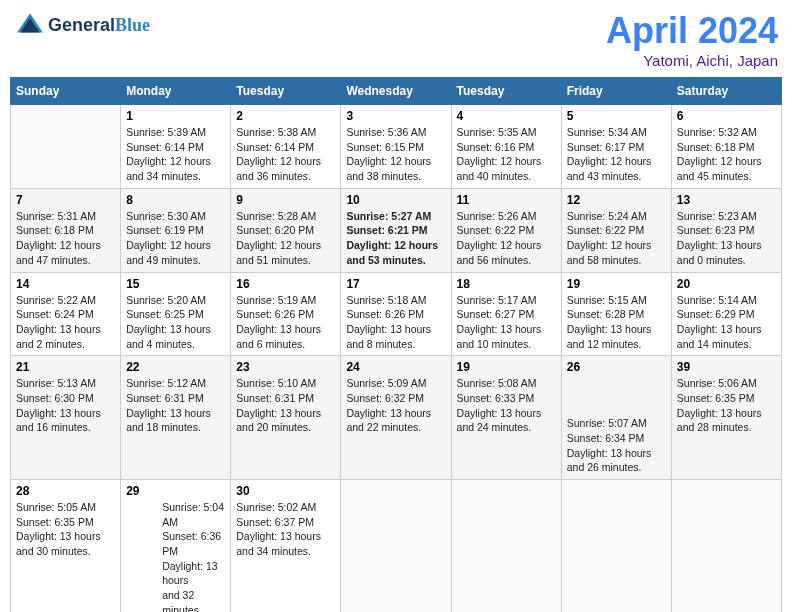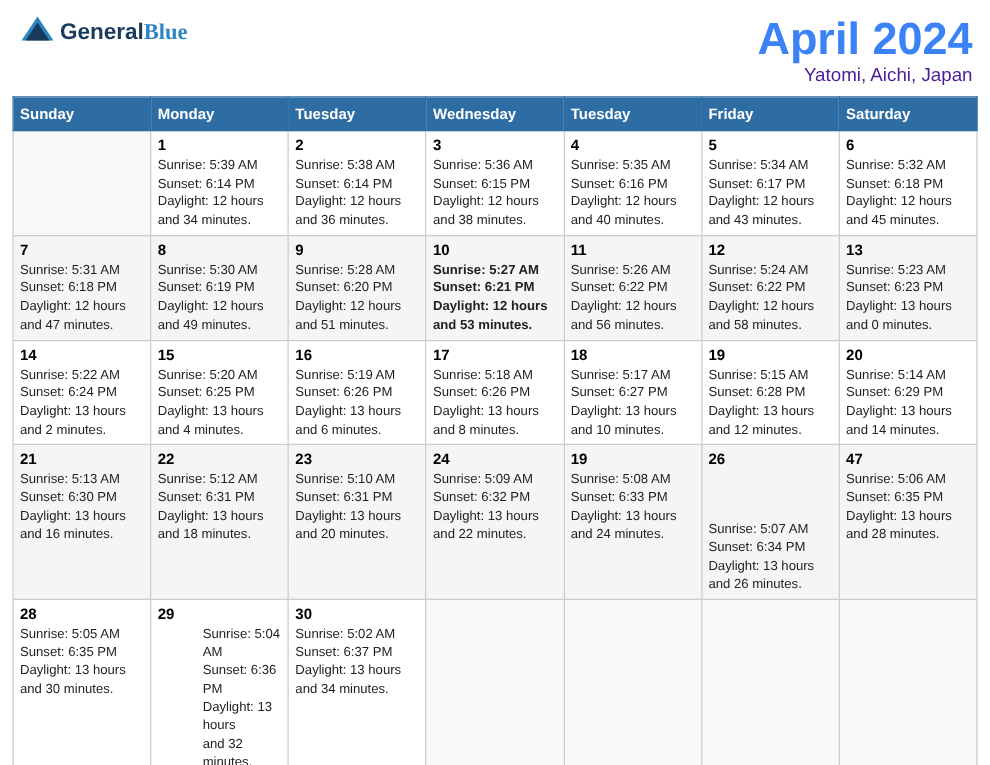--- a/index.html
+++ b/index.html
@@ -296,21 +296,21 @@
 and 24 minutes.</div>
         </td>
         <td>
           <span class="day-num">26</span>
           <div class="day-info" style="white-space: pre-line; margin-top: 42px;">Sunrise: 5:07 AM
 Sunset: 6:34 PM
 Daylight: 13 hours
 and 26 minutes.</div>
         </td>
         <td>
-          <span class="day-num">47</span>
+          <span class="day-num">39</span>
           <div class="day-info" style="white-space: pre-line;">Sunrise: 5:06 AM
 Sunset: 6:35 PM
 Daylight: 13 hours
 and 28 minutes.</div>
         </td>
       </tr>
       <tr>
         <td>
           <span class="day-num">28</span>
           <div class="day-info" style="white-space: pre-line;">Sunrise: 5:05 AM

